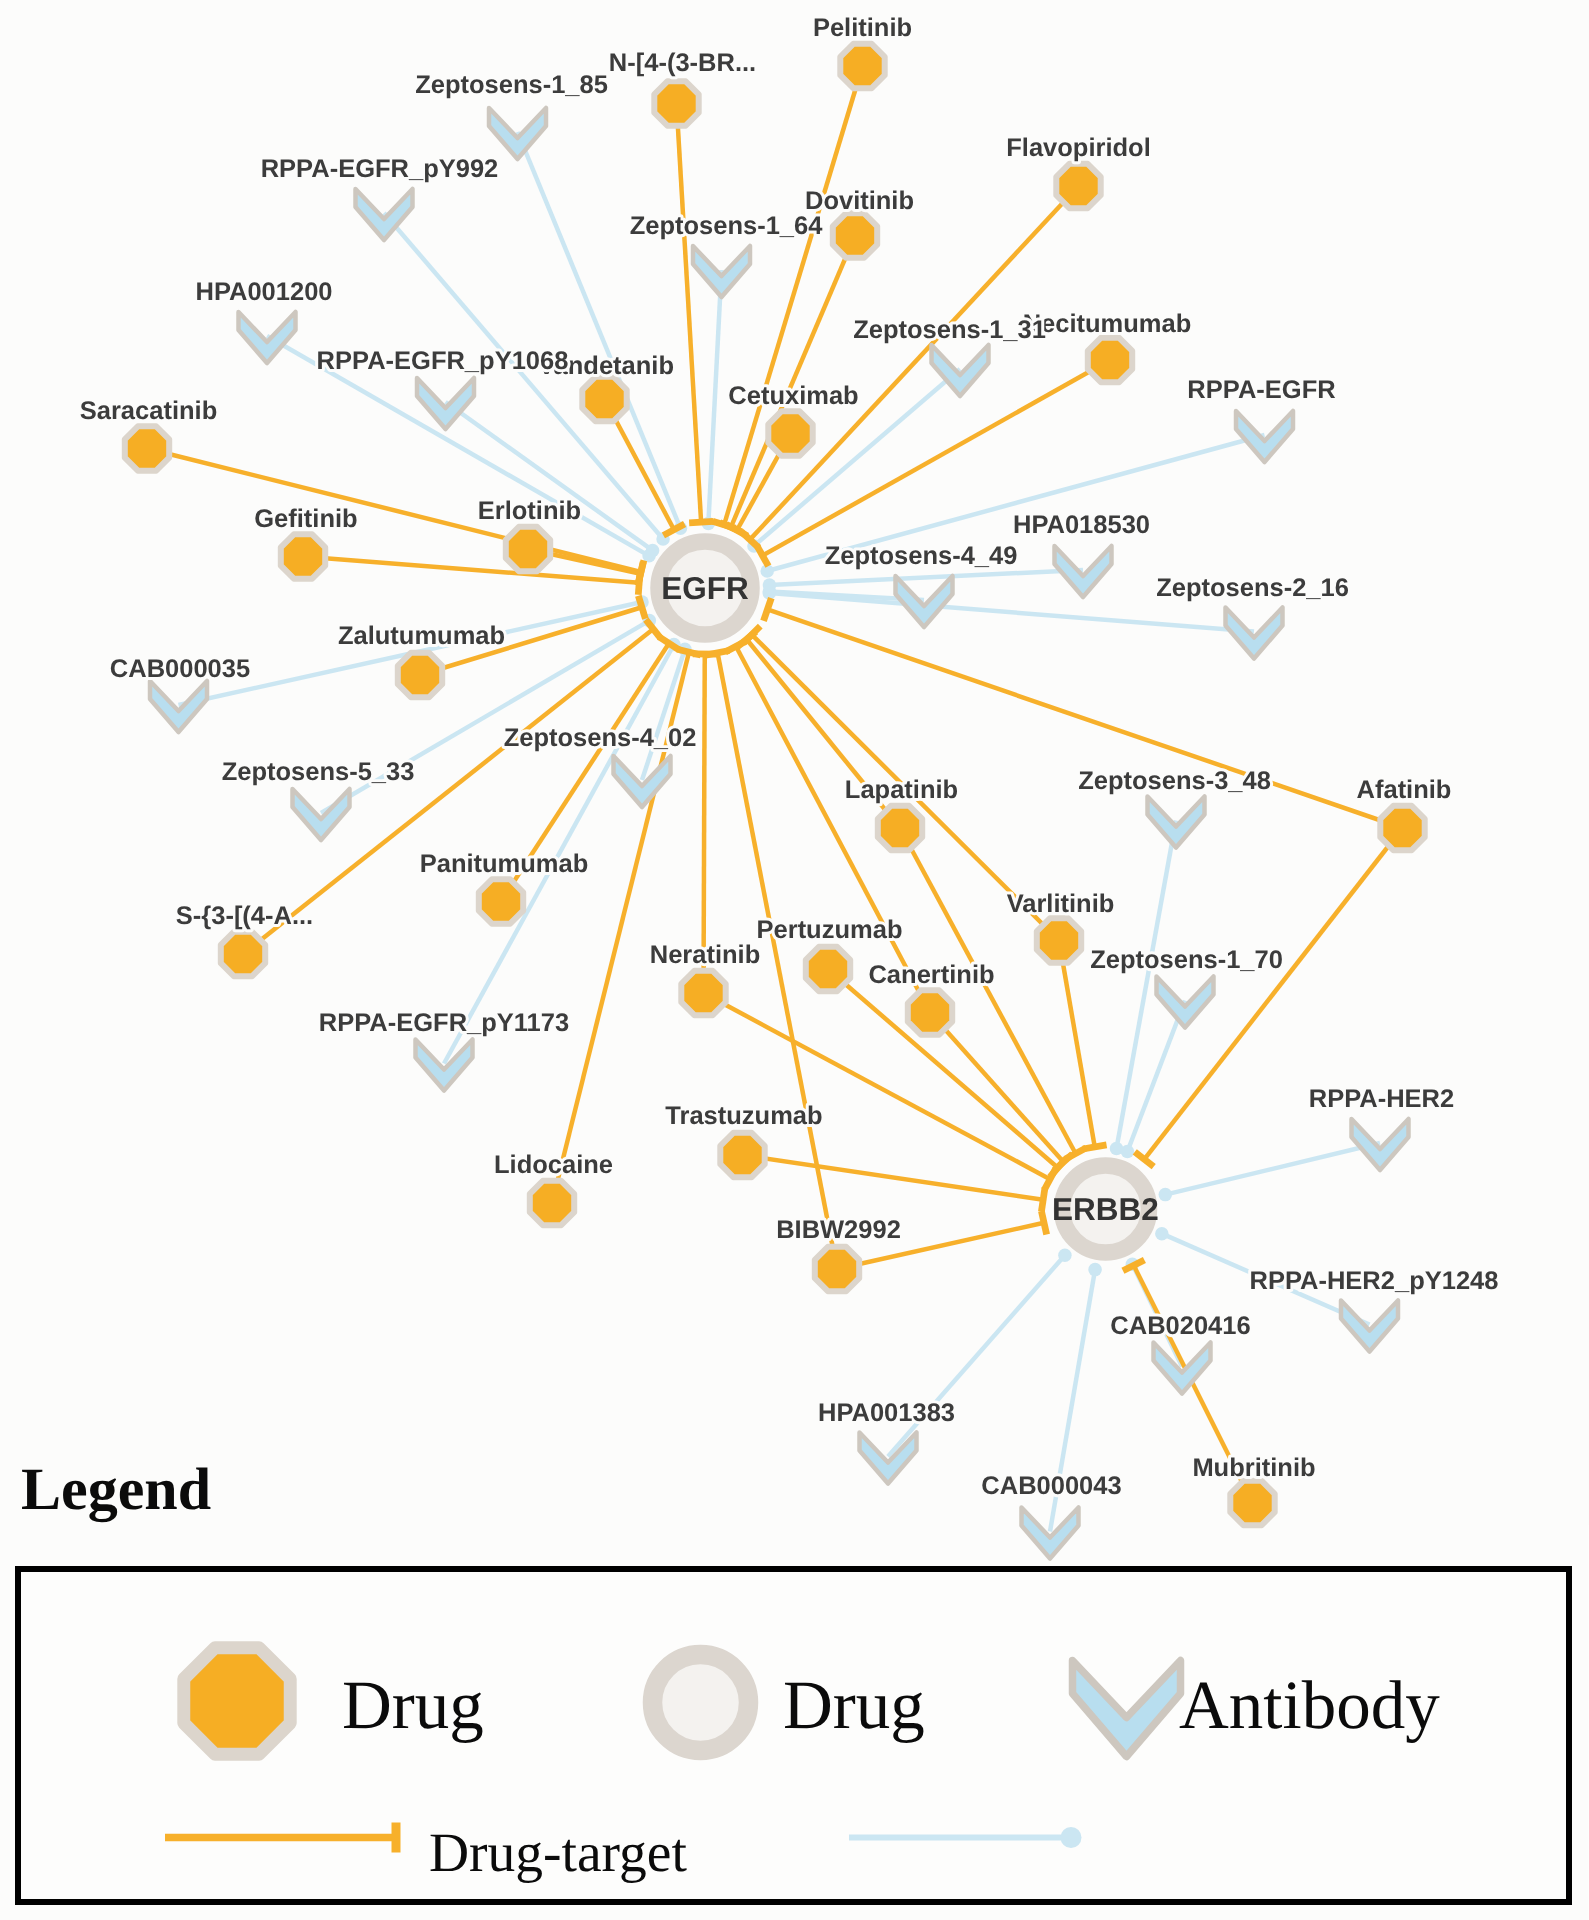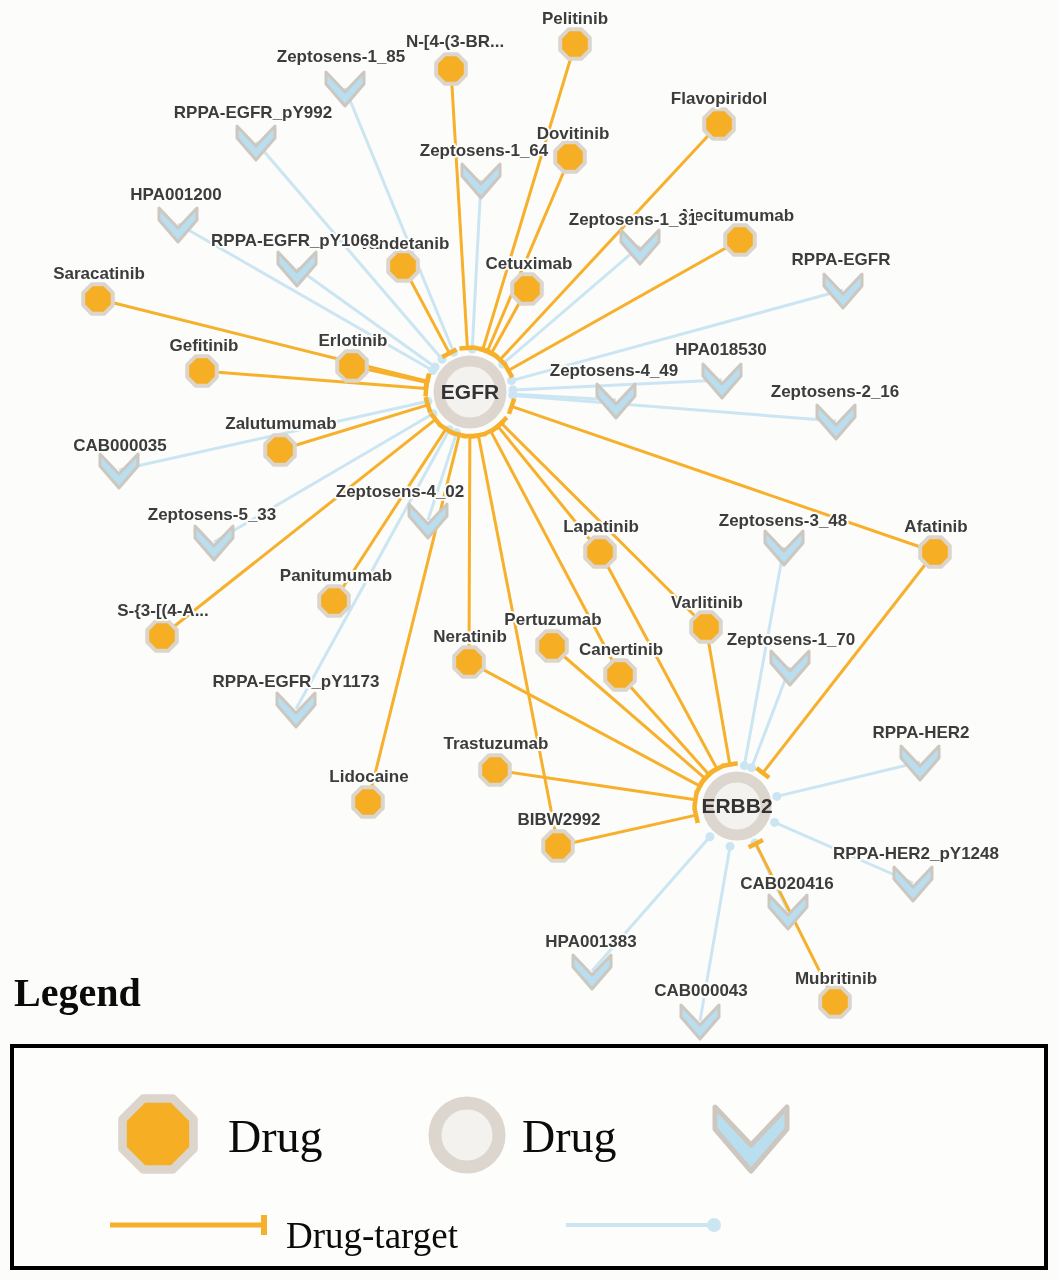--- a/index.html
+++ b/index.html
@@ -247,20 +247,21 @@
     <div class="abs legend-node-label" style="left:214px;top:66px;">Drug</div>
 
     <svg class="abs" style="left:410px;top:44px;" width="86" height="86" viewBox="-43 -43 86 86">
       <circle cx="0" cy="0" r="32" fill="#F4F2EF" stroke="#DCD6CF" stroke-width="13"></circle>
     </svg>
     <div class="abs legend-node-label" style="left:508px;top:66px;">Drug</div>
 
     <svg class="abs" style="left:692px;top:48px;" width="90" height="82" viewBox="-45 -41 90 82">
       <polygon points="-36,-30 0,8 36,-30 36,-8 0,34 -36,-8" fill="#B8DEEF" stroke="#CDC7BF" stroke-width="5" stroke-linejoin="round"></polygon>
     </svg>
+    <div class="abs legend-node-label" style="left:772px;top:66px;">Antibody</div>
 
     <svg class="abs" style="left:92px;top:164px;" width="172" height="26" viewBox="0 0 172 26">
       <line x1="4" y1="13" x2="158" y2="13" stroke="#F7B02B" stroke-width="5"></line>
       <line x1="158" y1="3" x2="158" y2="23" stroke="#F7B02B" stroke-width="6"></line>
     </svg>
     <div class="abs legend-edge-label" style="left:272px;top:156px;">Drug-target</div>
 
     <svg class="abs" style="left:548px;top:164px;" width="166" height="26" viewBox="0 0 166 26">
       <line x1="4" y1="13" x2="150" y2="13" stroke="#CBE6F2" stroke-width="4"></line>
       <circle cx="152" cy="13" r="7" fill="#CBE6F2"></circle>

